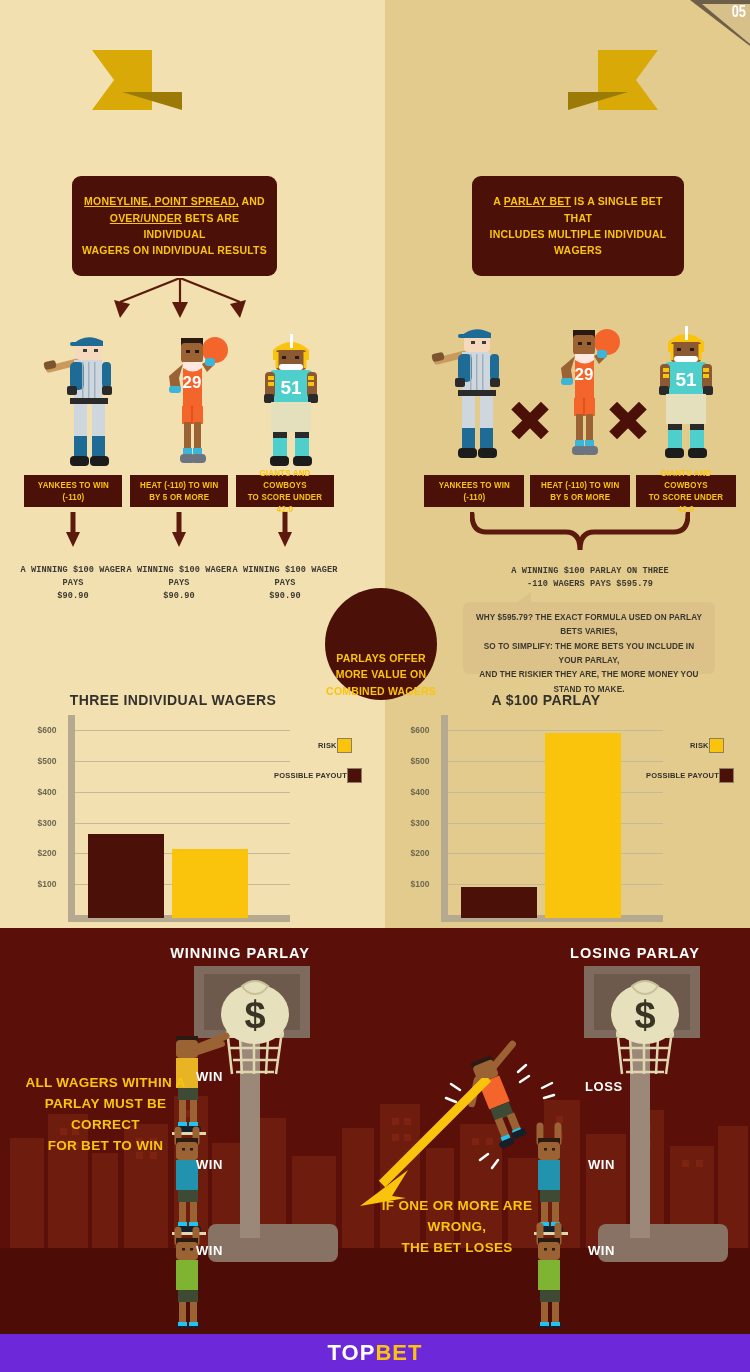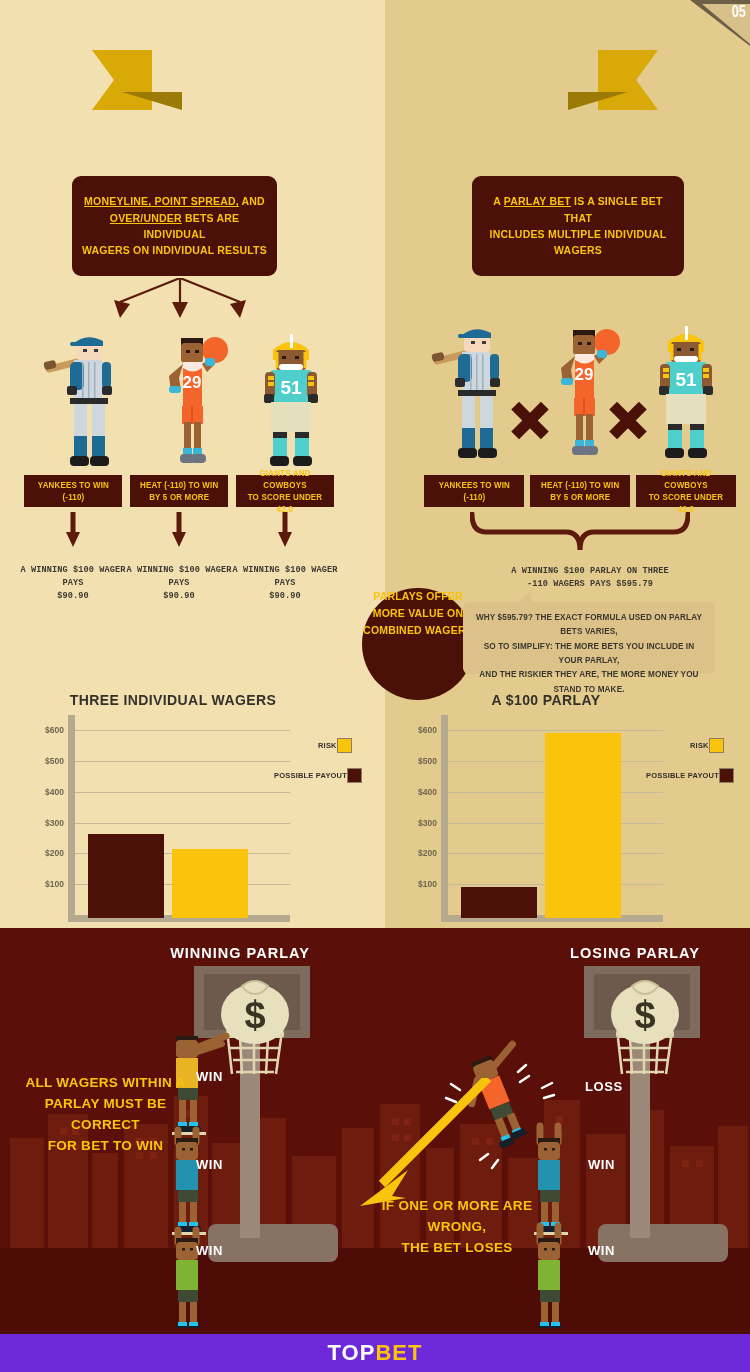--- a/index.html
+++ b/index.html
@@ -70,22 +70,22 @@
   .xmark span { position:absolute; left:50%; top:50%; width:42px; height:11px;
       background:#4B1007; margin-left:-21px; margin-top:-5.5px; }
   .xmark span.a { transform:rotate(45deg); }
   .xmark span.b { transform:rotate(-45deg); }
 
   
   .brace { position:absolute; left:470px; top:512px; width:220px; height:40px; }
 
   
   .circle { position:absolute; left:325px; top:588px; width:112px; height:112px;
-      border-radius:50%; background:#4B1007; display:flex; align-items:flex-start;
-      justify-content:center;margin-left:37px; }
+      border-radius:50%; background:#4B1007; display:flex; align-items:flex-end;
+      justify-content:center; }
   .circle p { color:#FBC40C; font-size:10.5px; line-height:1.6; text-align:center;
       font-weight:bold; letter-spacing:.2px;
       font-family:"Liberation Sans Narrow","Liberation Sans",sans-serif; }
 
   
   .callout { position:absolute; left:463px; top:602px; width:252px; height:72px;
       background:#DCC289; border-radius:6px; padding:9px 12px; }
   .callout p { color:#3B3830; font-size:8.2px; line-height:1.75; text-align:center;
       font-weight:bold; letter-spacing:.1px;
       font-family:"Liberation Sans Narrow","Liberation Sans",sans-serif; }
@@ -93,21 +93,21 @@
       border-left:16px solid transparent; border-bottom:12px solid #DCC289; }
 
   
   .chart-title { position:absolute; color:#34312B; font-size:14px; font-weight:bold;
       letter-spacing:.4px; text-align:center;
       font-family:"Liberation Sans Narrow","Liberation Sans",sans-serif; }
   .chart { position:absolute; }
   .axis-y { position:absolute; left:38px; top:0; width:7px; height:200px; background:#B5A98F; }
   .axis-x { position:absolute; left:38px; top:200px; width:222px; height:7px; background:#B5A98F; }
   .gridline { position:absolute; left:45px; height:1px; background:#C6B996; }
-  .ytick { position:absolute; left:15px; width:34px; text-align:left; color:#6E6650;
+  .ytick { position:absolute; left:0; width:34px; text-align:center; color:#6E6650;
       font-size:8.5px; font-weight:bold;
       font-family:"Liberation Sans Narrow","Liberation Sans",sans-serif; }
   .bar { position:absolute; bottom:7px; }
   .legend-row { position:absolute; display:flex; align-items:center; gap:0; }
   .legend-row .lbl { color:#34312B; font-size:7.5px; font-weight:bold; letter-spacing:.2px;
       font-family:"Liberation Sans Narrow","Liberation Sans",sans-serif; }
   .swatch { width:15px; height:15px; border:1px solid #8C7F63; }
 
   
   .dark { position:absolute; left:0; top:928px; width:750px; height:406px;

